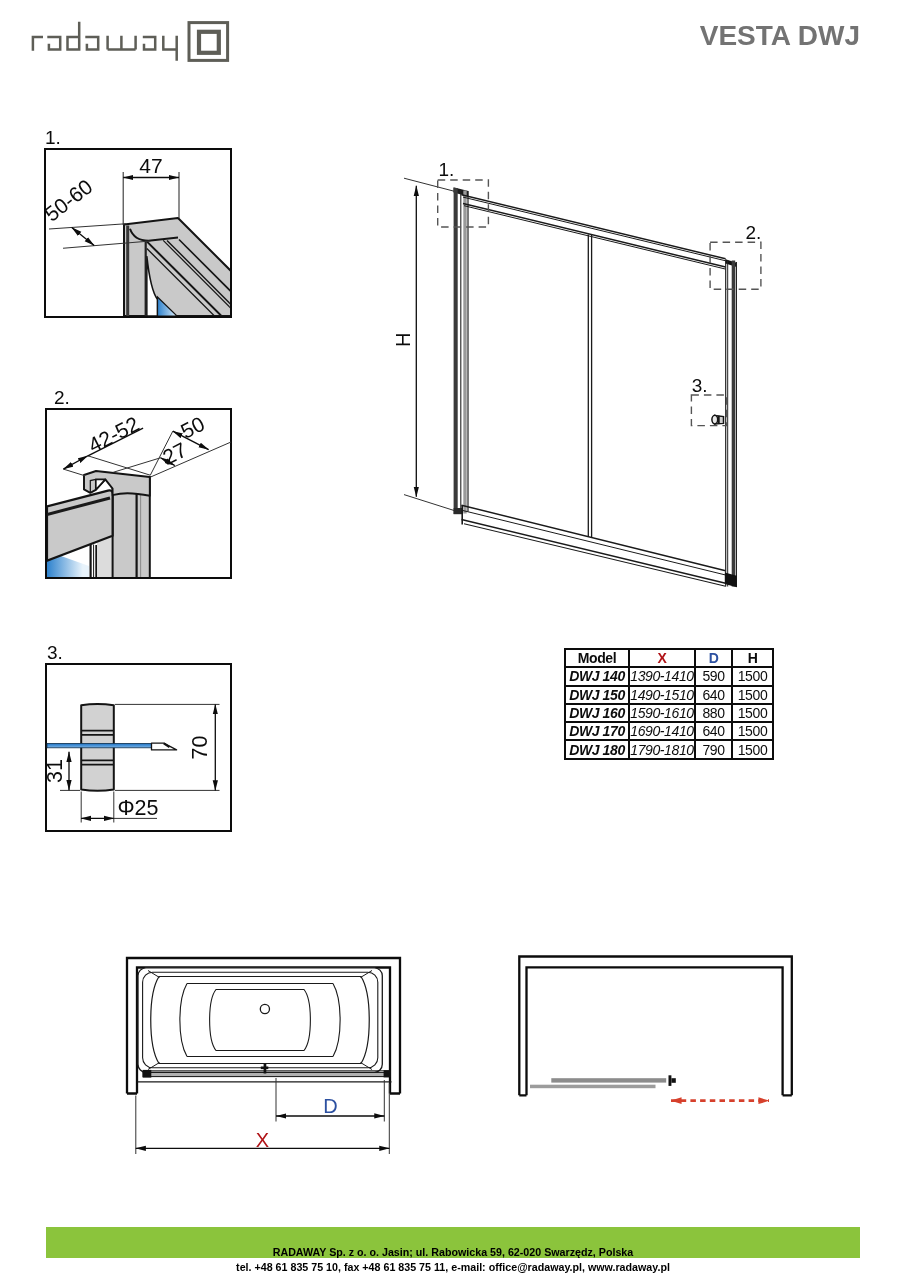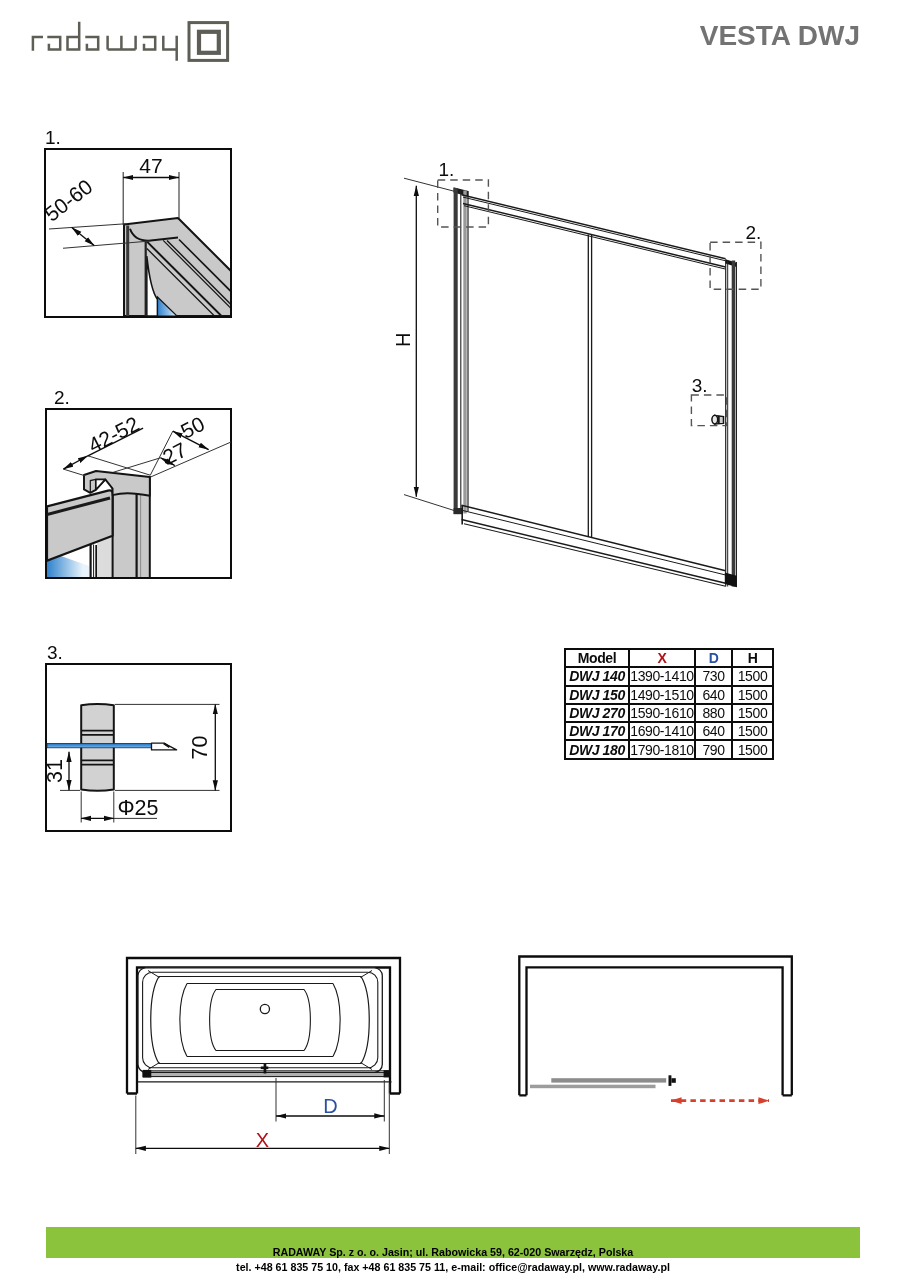--- a/index.html
+++ b/index.html
@@ -2,21 +2,21 @@
 <html><head>
 <meta charset="utf-8">
 <style>
   html,body{margin:0;padding:0;background:#ffffff;}
   body{width:905px;height:1280px;position:relative;font-family:"Liberation Sans",sans-serif;overflow:hidden;}
   #art{position:absolute;left:0;top:0;}
   .ttl{position:absolute;top:20px;right:45px;font-size:28px;font-weight:bold;color:#737373;letter-spacing:0px;}
   table.spec{position:absolute;left:564px;top:648px;border-collapse:collapse;table-layout:fixed;width:208px;font-size:14px;letter-spacing:-0.4px;color:#0c0c0c;}
   table.spec td{border:2px solid #0c0c0c;text-align:center;padding:0;height:16.3px;line-height:16px;white-space:nowrap;overflow:visible;}
   td.c1{width:62px;font-weight:bold;font-style:italic;border-radius:8px;}
-  td.c2{width:64px;}
+  td.c2{width:64px;font-style:italic;}
   td.c3{width:35px;}
   td.c4{width:39px;}
   table.spec td.hdr{font-weight:bold;font-style:normal;}
   .foot{position:absolute;left:46px;top:1227px;width:814px;height:31px;background:#8bc43c;color:#000;
         font-size:10.7px;font-weight:bold;text-align:center;line-height:14.8px;padding-top:18px;box-sizing:border-box;}
 </style>
 </head>
 <body>
 <svg id="art" width="905" height="1280" viewBox="0 0 905 1280" xmlns="http://www.w3.org/2000/svg">
 <defs>
@@ -332,31 +332,31 @@
 <tbody>
       <tr>
         <td class="c1 hdr">Model</td>
         <td class="c2 hdr" style="color:#b01317;">X</td>
         <td class="c3 hdr" style="color:#2c50a0;">D</td>
         <td class="c4 hdr">H</td>
       </tr>
 <tr>
         <td class="c1">DWJ 140</td>
         <td class="c2">1390-1410</td>
-        <td class="c3">730</td>
+        <td class="c3">590</td>
         <td class="c4">1500</td>
       </tr>
 <tr>
         <td class="c1">DWJ 150</td>
         <td class="c2">1490-1510</td>
         <td class="c3">640</td>
         <td class="c4">1500</td>
       </tr>
 <tr>
-        <td class="c1">DWJ 270</td>
+        <td class="c1">DWJ 160</td>
         <td class="c2">1590-1610</td>
         <td class="c3">880</td>
         <td class="c4">1500</td>
       </tr>
 <tr>
         <td class="c1">DWJ 170</td>
         <td class="c2">1690-1410</td>
         <td class="c3">640</td>
         <td class="c4">1500</td>
       </tr>

